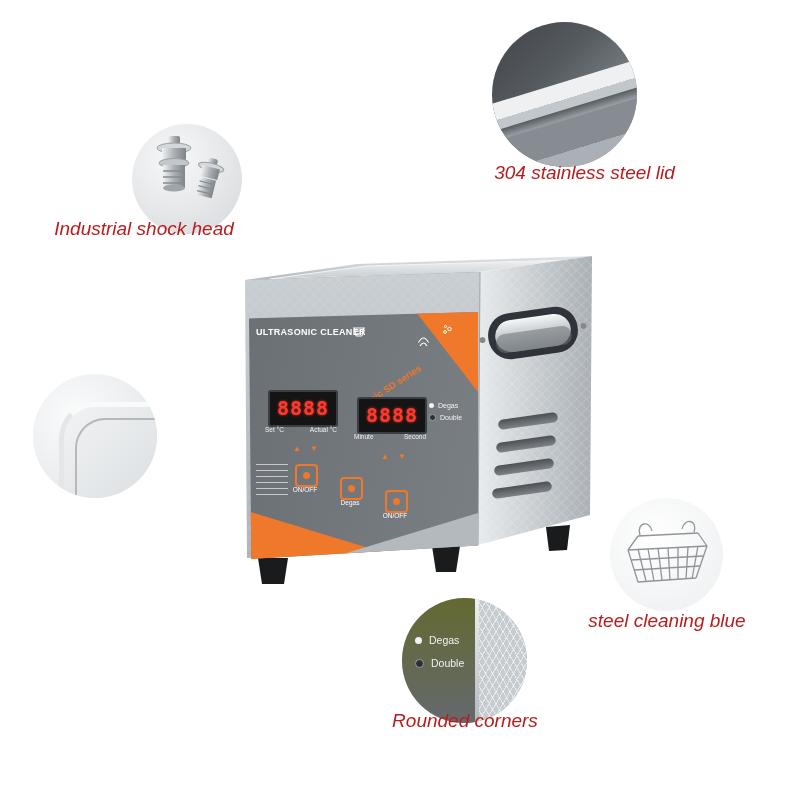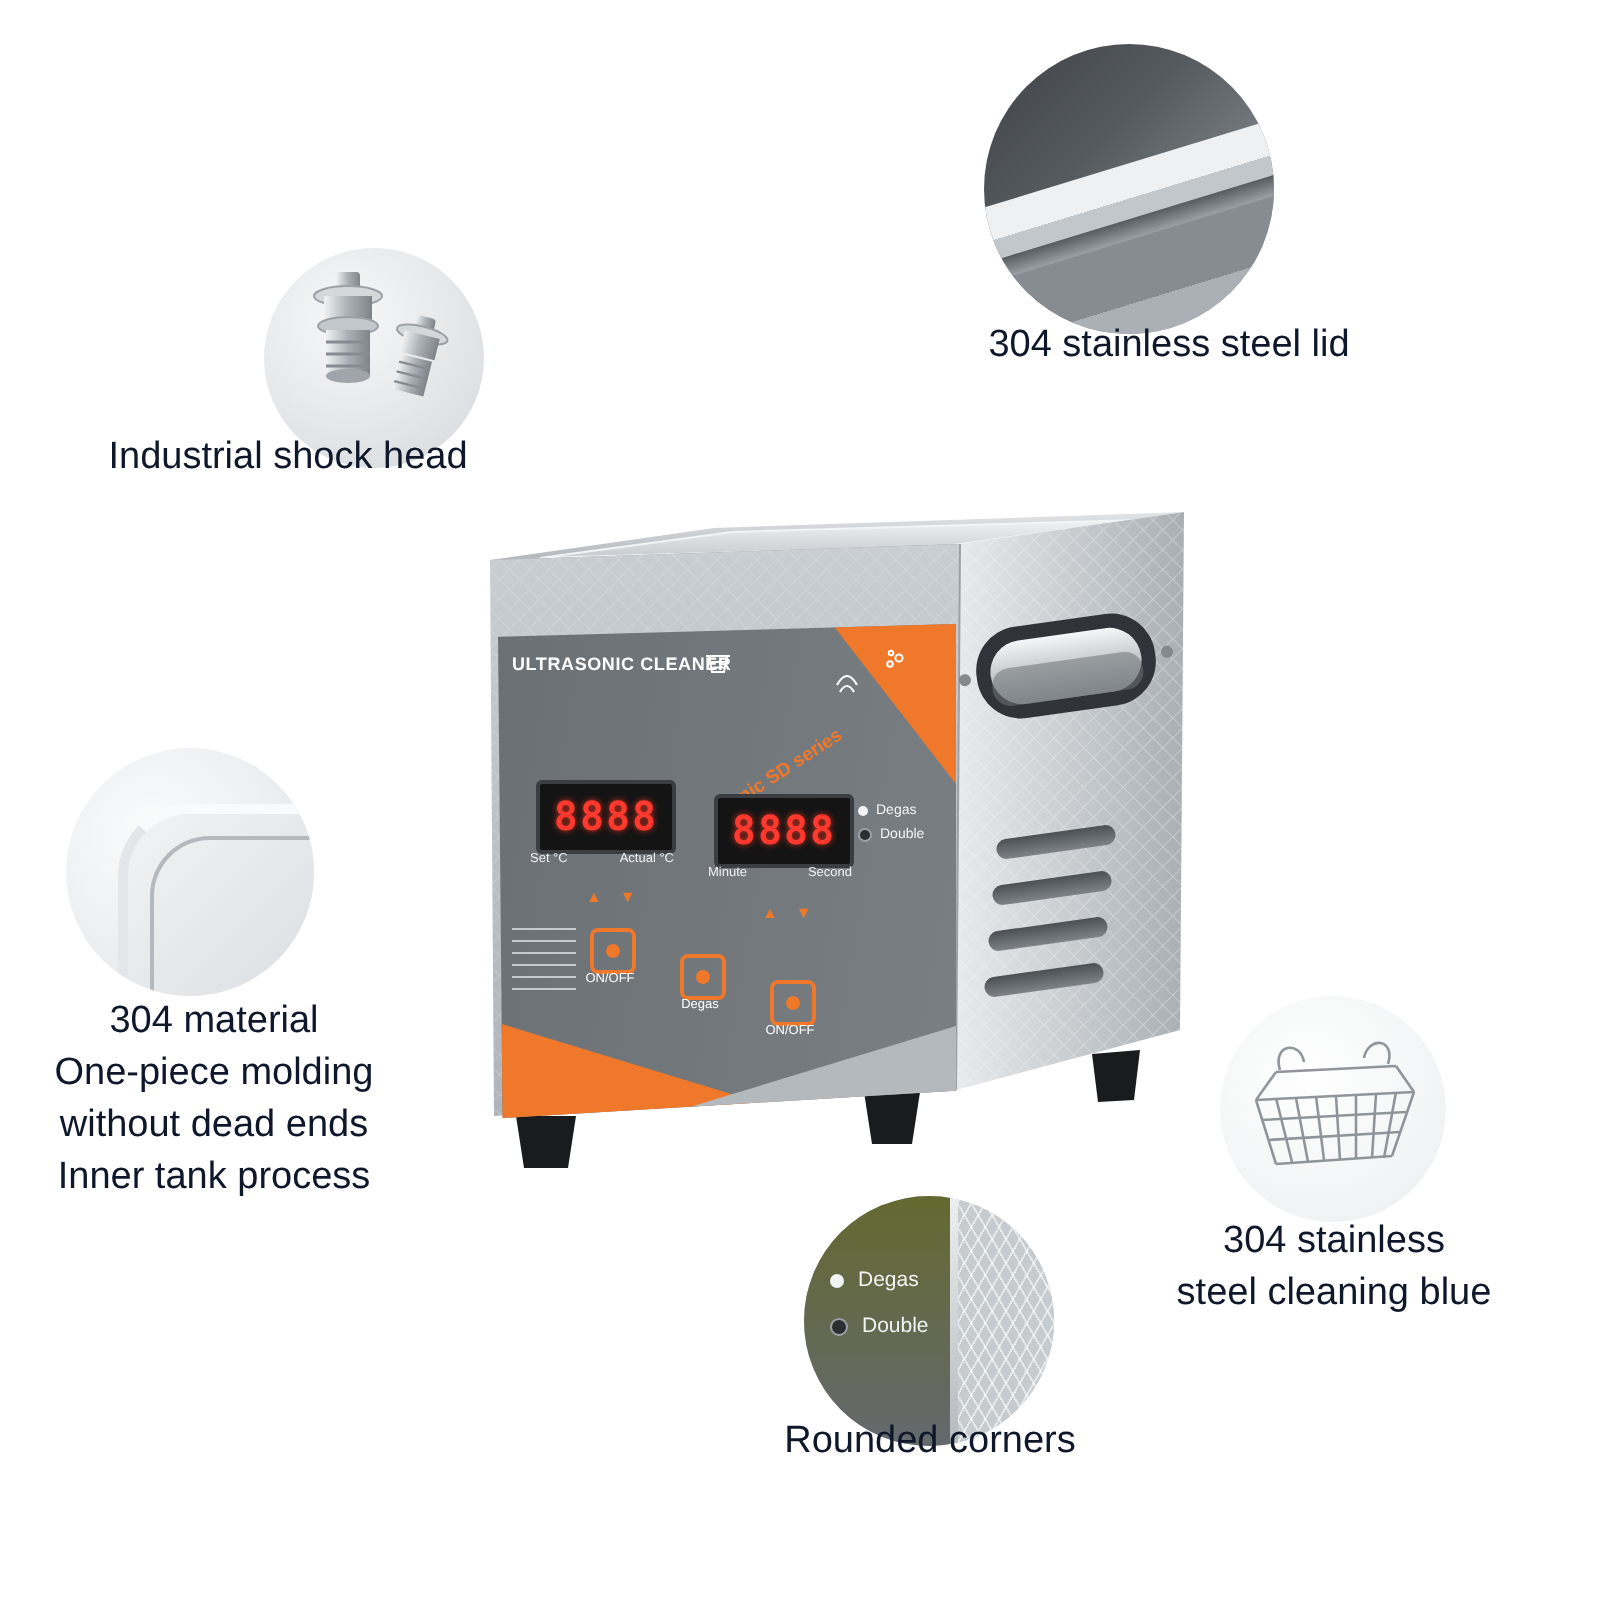--- a/index.html
+++ b/index.html
@@ -41,21 +41,21 @@
   .hatch{background-image:
          repeating-linear-gradient(60deg,rgba(255,255,255,.55) 0 1px,transparent 1px 6px),
          repeating-linear-gradient(-60deg,rgba(255,255,255,.55) 0 1px,transparent 1px 6px);}
   .ind-row{display:flex;align-items:center;gap:7px;color:#f2f3f4;font-size:10.5px;margin-bottom:11px;}
   .cp-left .rows{position:absolute;left:13px;top:36px;}
   .dot{display:inline-block;width:7px;height:7px;border-radius:50%;}
   .dot.light{background:#f2f3f4;}
   .dot.dark{background:#2c2f32;border:1px solid #9aa0a5;}
 
   
-  .cap{position:absolute;font-size:19px;line-height:26px;text-align:center;color:#0f172a;}
+  .cap{position:absolute;font-size:19px;line-height:26px;text-align:center;color:#b91c1c;font-style:italic;}
 
   
   .machine-svg{position:absolute;left:230px;top:230px;width:370px;height:370px;}
 
   .panel{position:absolute;left:249px;top:312px;width:229px;height:247px;
          background:linear-gradient(100deg,#6b7074,#7a7f84);
          clip-path:polygon(0 2.6%,100% 0,100% 94.5%,1% 100%);}
   .panel .brand{position:absolute;left:7px;top:15px;font-size:9px;font-weight:bold;
          color:#fff;letter-spacing:.3px;}
   .panel .corner-orange{position:absolute;right:0;top:0;width:62px;height:80px;
@@ -266,43 +266,36 @@
         <path d="M67 59 h16 M67 64 h16 M67 69 h16" stroke="#868c91" stroke-width="1.2"></path>
       </g>
     </svg>
   </div>
   <div class="cap" style="left:24px;top:216px;width:240px;">Industrial shock head</div>
 
   <div class="circle c-corner">
     <div class="tank"></div>
     <div class="tankline"></div>
   </div>
-  <div class="cap" style="left:0px;top:498px;width:214px;">
-    <div>304 material</div>
-    <div>One-piece molding</div>
-    <div>without dead ends</div>
-    <div>Inner tank process</div>
-  </div>
 
   <div class="circle c-basket">
     <svg width="113" height="113" viewBox="0 0 113 113">
       <g stroke="#8f959b" stroke-width="1.3" fill="none">
         <path d="M28 38 L88 35"></path>
         <path d="M18 52 L97 48"></path>
         <path d="M28 38 L18 52 M88 35 L97 48"></path>
         <path d="M18 52 L28 84 M97 48 L86 80 M28 84 L86 80"></path>
         <path d="M28 51 L36 83 M38 51 L44 83 M48 50 L52 82 M58 50 L60 82 M68 49 L68 81 M78 49 L76 81 M88 48 L82 81"></path>
         <path d="M21 62 L93 58 M24 72 L90 68"></path>
         <path d="M30 37 C26 24 40 22 42 33"></path>
         <path d="M84 34 C88 21 74 20 72 31"></path>
       </g>
     </svg>
   </div>
   <div class="cap" style="left:552px;top:608px;width:230px;">
-    <div>304 stainless</div>
     <div>steel cleaning blue</div>
   </div>
 
   <div class="circle c-panelcorner">
     <div class="cp-left">
       <div class="rows">
         <div class="ind-row">
           <span class="dot light"></span>
           <span>Degas</span>
         </div>

